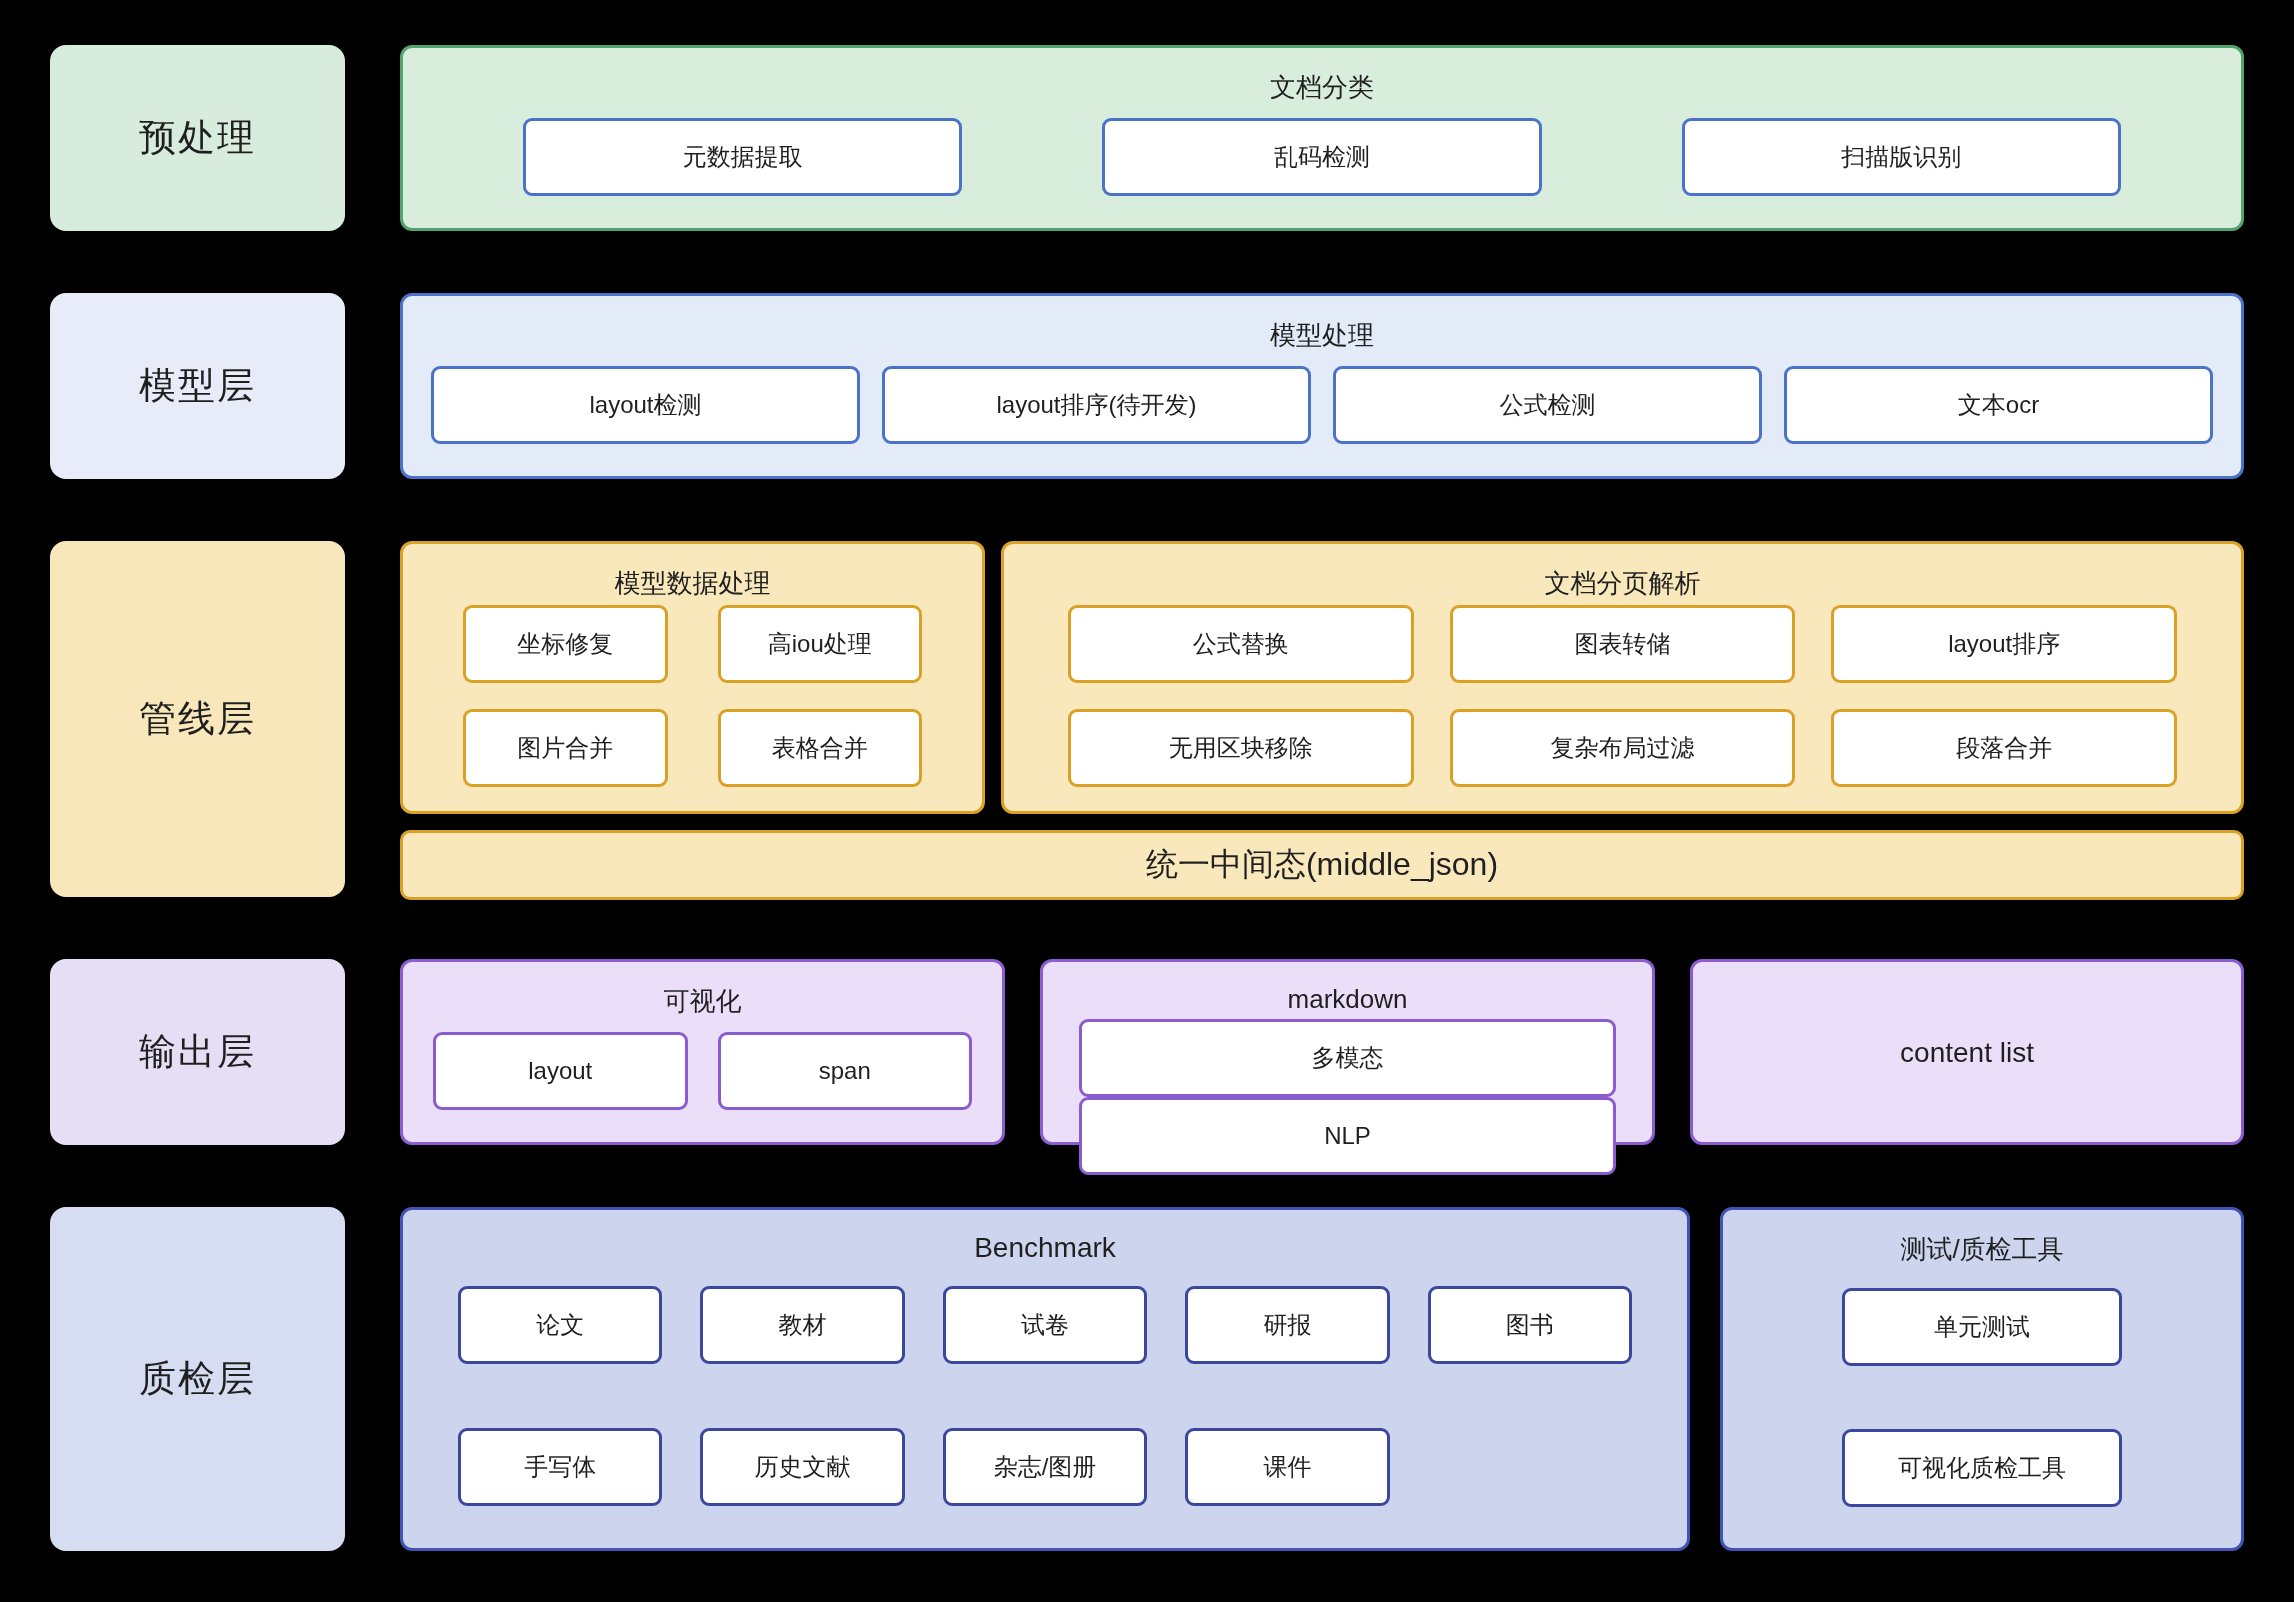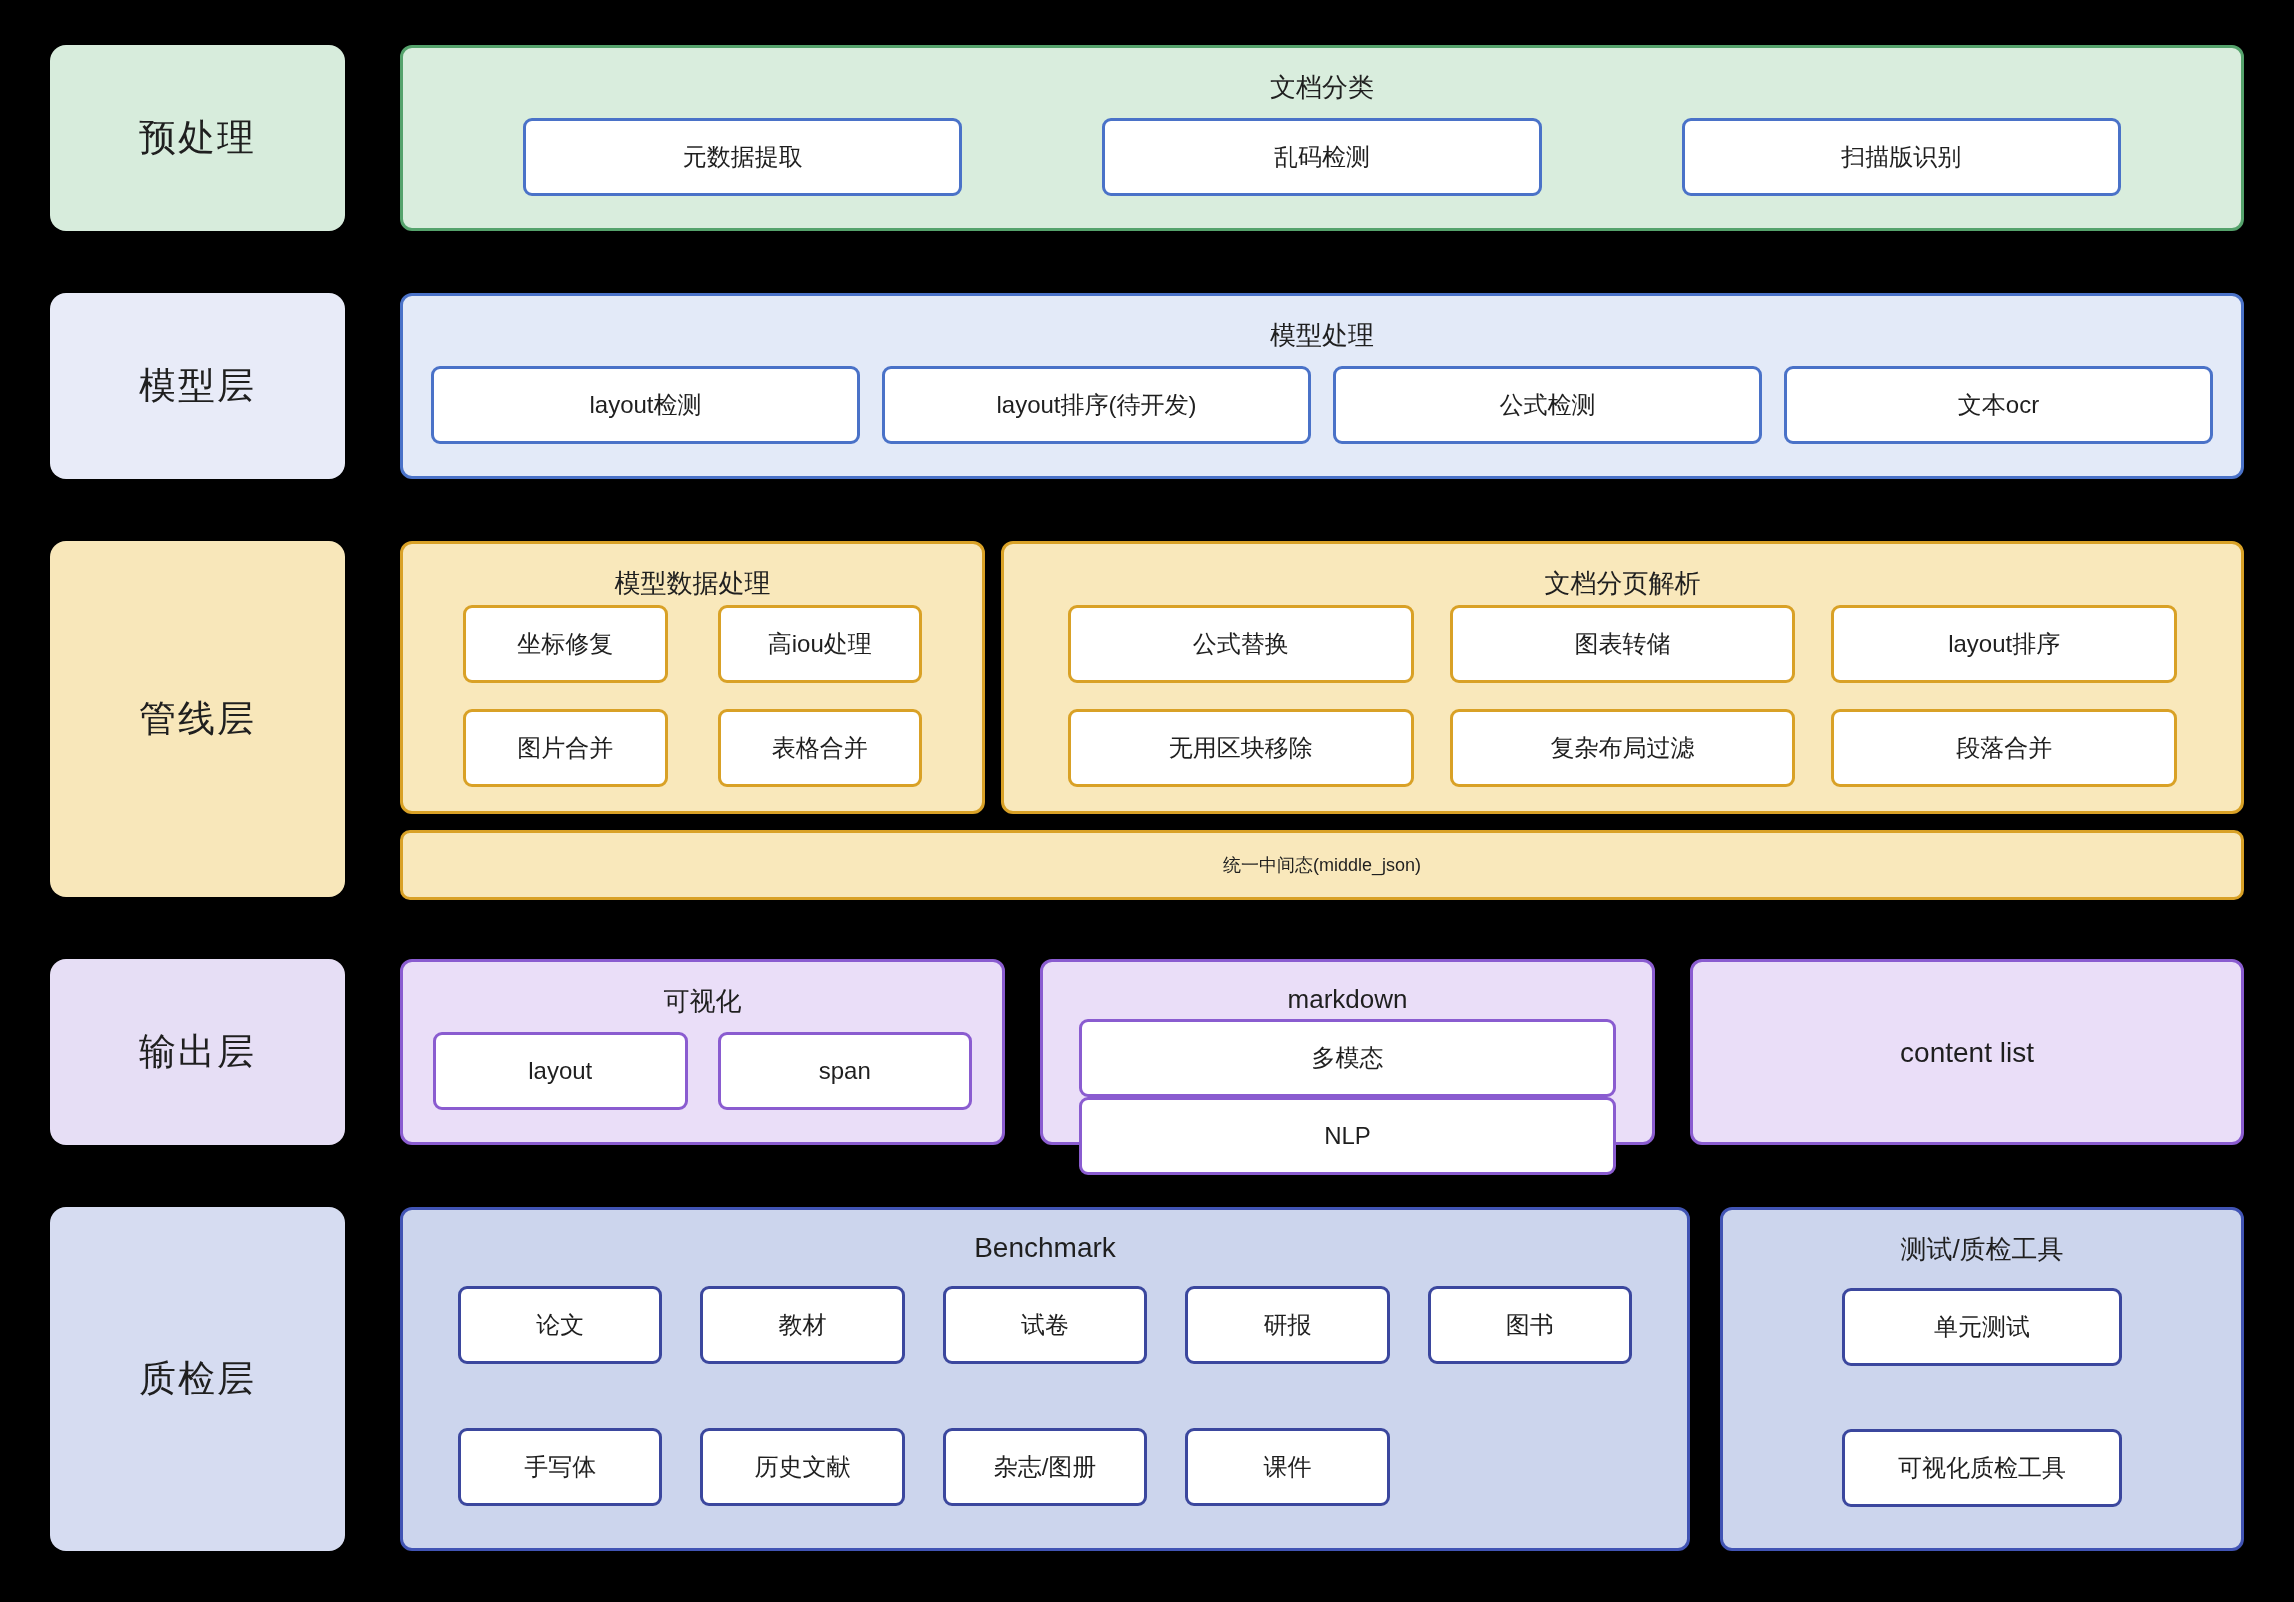--- a/index.html
+++ b/index.html
@@ -79,21 +79,21 @@
   .group-model-data { flex: 0 0 585px; }
   .group-model-data .group-body { grid-template-columns: repeat(2, 1fr); column-gap: 50px; row-gap: 26px; padding: 0 60px; }
   .group-page-parse { flex: 1; }
   .group-page-parse .group-body { grid-template-columns: repeat(3, 1fr); column-gap: 36px; row-gap: 26px; padding: 0 64px; }
   .pipe-bar {
     flex: 0 0 70px;
     background: var(--bg);
     border: 3px solid var(--border);
     border-radius: 10px;
     display: flex; align-items: center; justify-content: center;
-    font-size: 18px;
+    font-size: 32px;
   }
 
   .out-content { flex: 1; display: flex; gap: 35px; }
   .group-visual { flex: 0 0 605px; justify-content: flex-end; }
   .group-visual .group-body { grid-template-columns: repeat(2, 1fr); column-gap: 30px; padding: 0 30px; }
   .group-markdown { flex: 0 0 615px; }
   .group-markdown .group-body { grid-template-columns: repeat(1, 1fr); column-gap: 50px; padding: 0 36px; }
   .group-content-list { flex: 1; justify-content: center; padding: 0; }
   .group-content-list .group-title { font-size: 28px; }
 

